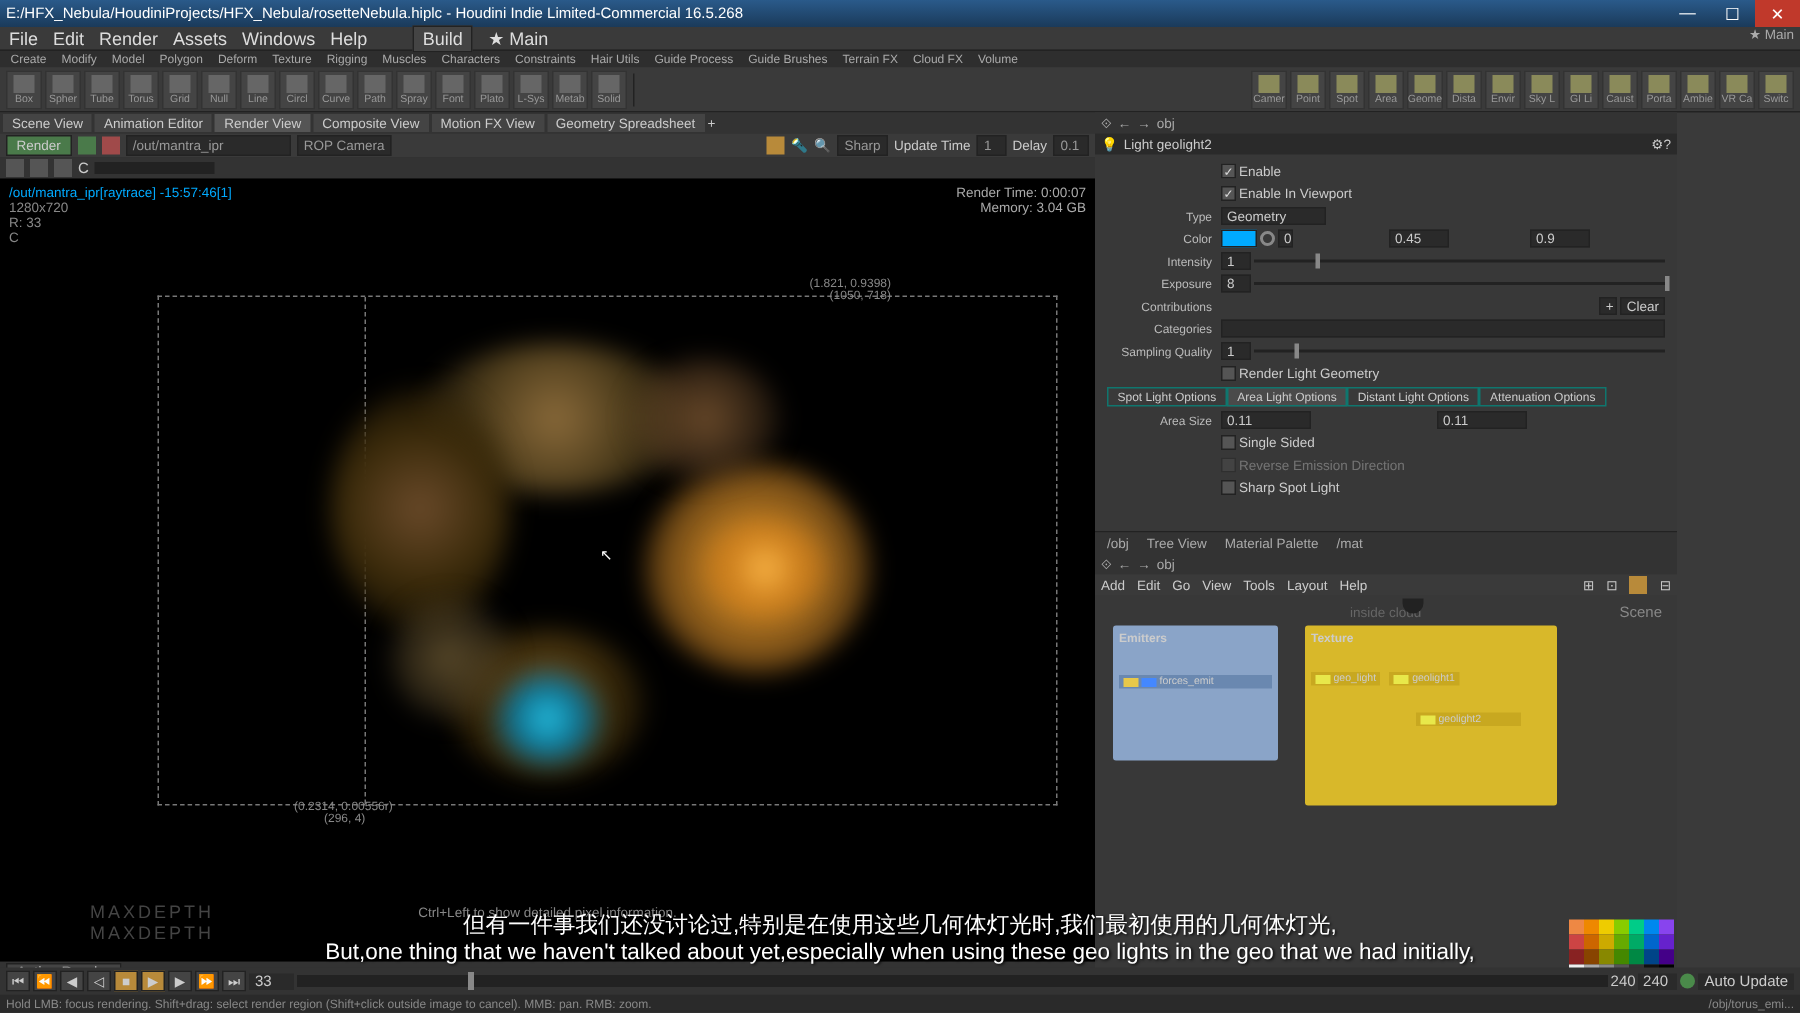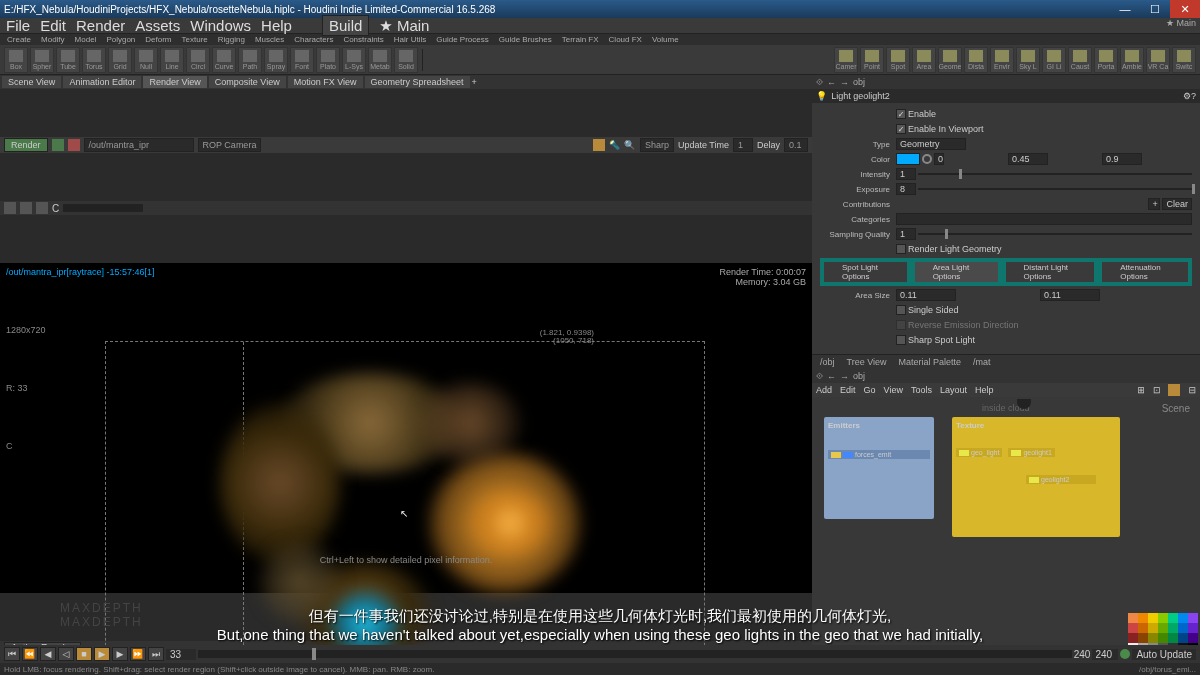--- a/index.html
+++ b/index.html
@@ -2,39 +2,39 @@
 <html><head>
 <meta charset="utf-8">
 <style>
 * { margin:0; padding:0; box-sizing:border-box; font-family:"Segoe UI",Arial,sans-serif; }
 body { background:#3a3a3a; color:#ccc; font-size:10px; overflow:hidden; width:1200px; height:675px; position:relative; }
 .titlebar { height:18px; background:linear-gradient(#2a5a8a,#1a3a5a); display:flex; align-items:center; justify-content:space-between; color:#fff; font-size:10px; }
 .titlebar .path { padding-left:4px; }
 .titlebar .wctrl { display:flex; }
 .titlebar .wctrl div { width:30px; height:18px; display:flex; align-items:center; justify-content:center; font-size:11px; }
 .titlebar .wctrl .close { background:#c0392b; }
-.menubar { height:15px; background:#3a3a3a; display:flex; align-items:center; padding:0 6px; gap:10px; font-size:15px; color:#ddd; }
+.menubar { height:15px; background:#3a3a3a; display:flex; align-items:center; padding:0 6px; gap:10px; font-size:12px; color:#ddd; }
 .shelfbar { height:12px; background:#2e2e2e; display:flex; gap:4px; padding:0 4px; align-items:center; font-size:8px; color:#aaa; border-top:1px solid #222; }
 .shelfbar span { padding:0 3px; }
 .iconrow { height:30px; background:#3a3a3a; display:flex; align-items:center; padding:0 4px; gap:2px; border-bottom:1px solid #222; }
 .iconrow .ic { width:24px; height:26px; background:#444; border:1px solid #333; display:flex; flex-direction:column; align-items:center; justify-content:center; font-size:7px; color:#999; }
 .iconrow .ic .g { width:14px; height:12px; background:#666; margin-bottom:1px; }
 .iconrow .sep { width:1px; height:22px; background:#222; margin:0 2px; }
 .main { display:flex; height:580px; }
-.leftpanel { width:812px; background:#2a2a2a; display:flex; flex-direction:column;gap:48px; }
+.leftpanel { width:730px; background:#2a2a2a; display:flex; flex-direction:column; }
 .tabsrow { height:14px; background:#333; display:flex; gap:2px; padding:0 2px; font-size:9px; align-items:center; }
 .tabsrow .tab { background:#444; padding:1px 6px; color:#ccc; }
 .tabsrow .tab.active { background:#555; }
 .rendertoolbar { height:16px; background:#3a3a3a; display:flex; align-items:center; padding:0 4px; gap:4px; font-size:9px; }
 .rendertoolbar .btn { background:#4a7a4a; padding:1px 6px; border:1px solid #222; }
 .rendertoolbar .fld { background:#2a2a2a; padding:1px 4px; border:1px solid #222; color:#999; }
 .rendertoolbar .spacer { flex:1; }
 .renderview { flex:1; background:#000; position:relative; }
 .renderinfo { position:absolute; top:4px; left:6px; color:#0af; font-size:9px; }
-.renderinfo .dim { color:#888;margin-top:48px; }
+.renderinfo .dim { color:#888; }
 .rendermeta { position:absolute; top:4px; right:6px; color:#aaa; font-size:9px; text-align:right; }
 .frameborder { position:absolute; top:78px; left:105px; width:600px; height:340px; border:1px dashed #777; }
 .frameborder .vline { position:absolute; top:0; left:137px; width:0; height:100%; border-left:1px dashed #777; }
 .nebula { position:absolute; top:100px; left:200px; width:400px; height:310px; }
 .cloud { position:absolute; border-radius:50%; filter:blur(8px); }
 .coordlabel { position:absolute; font-size:8px; color:#888; }
 .bottomhint { position:absolute; bottom:28px; width:100%; text-align:center; color:#888; font-size:9px; }
 .rightpanel { width:388px; background:#383838; display:flex; flex-direction:column; }
 .rp-top { height:280px; border-bottom:1px solid #222; display:flex; flex-direction:column; }
 .rp-path { height:14px; background:#333; display:flex; align-items:center; padding:0 4px; font-size:9px; color:#aaa; gap:4px; }
@@ -46,21 +46,21 @@
 .rp-body { flex:1; padding:4px 8px; font-size:9px; overflow:hidden; }
 .prow { display:flex; align-items:center; height:14px; margin-bottom:1px; }
 .prow .lbl { width:76px; text-align:right; padding-right:6px; color:#bbb; font-size:8px; }
 .prow .val { flex:1; display:flex; align-items:center; gap:2px; }
 .prow .chk { width:10px; height:10px; background:#555; border:1px solid #222; display:inline-flex;align-items:center;justify-content:center;font-size:8px;color:#ddd; }
 .prow .fld { background:#2a2a2a; border:1px solid #222; padding:0 3px; color:#ccc; height:12px; display:flex; align-items:center; }
 .prow .slider { flex:1; height:2px; background:#222; position:relative; }
 .prow .slider .thumb { position:absolute; width:3px; height:10px; background:#888; top:-4px; }
 .colorswatch { width:24px; height:12px; background:#0af; border:1px solid #222; }
 .subtabs { display:flex; font-size:8px; margin:2px 0; }
-.subtabs .st { padding:1px 18px; background:#3a3a3a; border:4px solid #0f766e; }
+.subtabs .st { padding:1px 6px; background:#3a3a3a; border:1px solid #0f766e; }
 .subtabs .st.active { background:#4a4a4a; }
 .rp-bottom { flex:1; display:flex; flex-direction:column; }
 .netmenu { height:14px; background:#3a3a3a; display:flex; align-items:center; padding:0 4px; gap:8px; font-size:9px; }
 .netview { flex:1; background:#383838; position:relative; overflow:hidden; }
 .nodebox { position:absolute; border-radius:2px; padding:4px; font-size:8px; }
 .nodebox .title { font-weight:bold; margin-bottom:2px; }
 .node { display:flex; align-items:center; gap:2px; padding:1px 3px; margin:2px 0; font-size:7px; }
 .node .nc { width:10px; height:6px; }
 .palette { position:absolute; right:2px; bottom:2px; display:grid; grid-template-columns:repeat(7,10px); gap:0; }
 .palette div { width:10px; height:10px; }
@@ -379,21 +379,21 @@
         <span style="flex:1"></span>
         <span>⊞</span>
         <span>⊡</span>
         <span style="width:12px;height:12px;background:#b88a3a"></span>
         <span>⊟</span>
       </div>
       <div class="netview">
         <div class="scenelbl">Scene</div>
         <div style="position:absolute;top:6px;left:170px;color:#666;font-size:9px">inside cloud</div>
         <div style="position:absolute;top:2px;left:205px;width:14px;height:10px;background:#222;border-radius:0 0 7px 7px"></div>
-        <div class="nodebox" style="top:20px;left:12px;width:110px;height:102px;background:#8aa4c8">
+        <div class="nodebox" style="top:20px;left:12px;width:110px;height:90px;background:#8aa4c8">
           <div class="title">Emitters</div>
           <div class="node" style="background:#6a88b0;margin-top:20px">
               <span class="nc" style="background:#e8c84a"></span>
               <span class="nc" style="background:#48f"></span>
               <span>forces_emit</span>
             </div>
         </div>
         <div class="nodebox" style="top:20px;left:140px;width:168px;height:120px;background:#d8b82a">
           <div class="title">Texture</div>
           <div style="display:flex;gap:6px;margin-top:16px">

